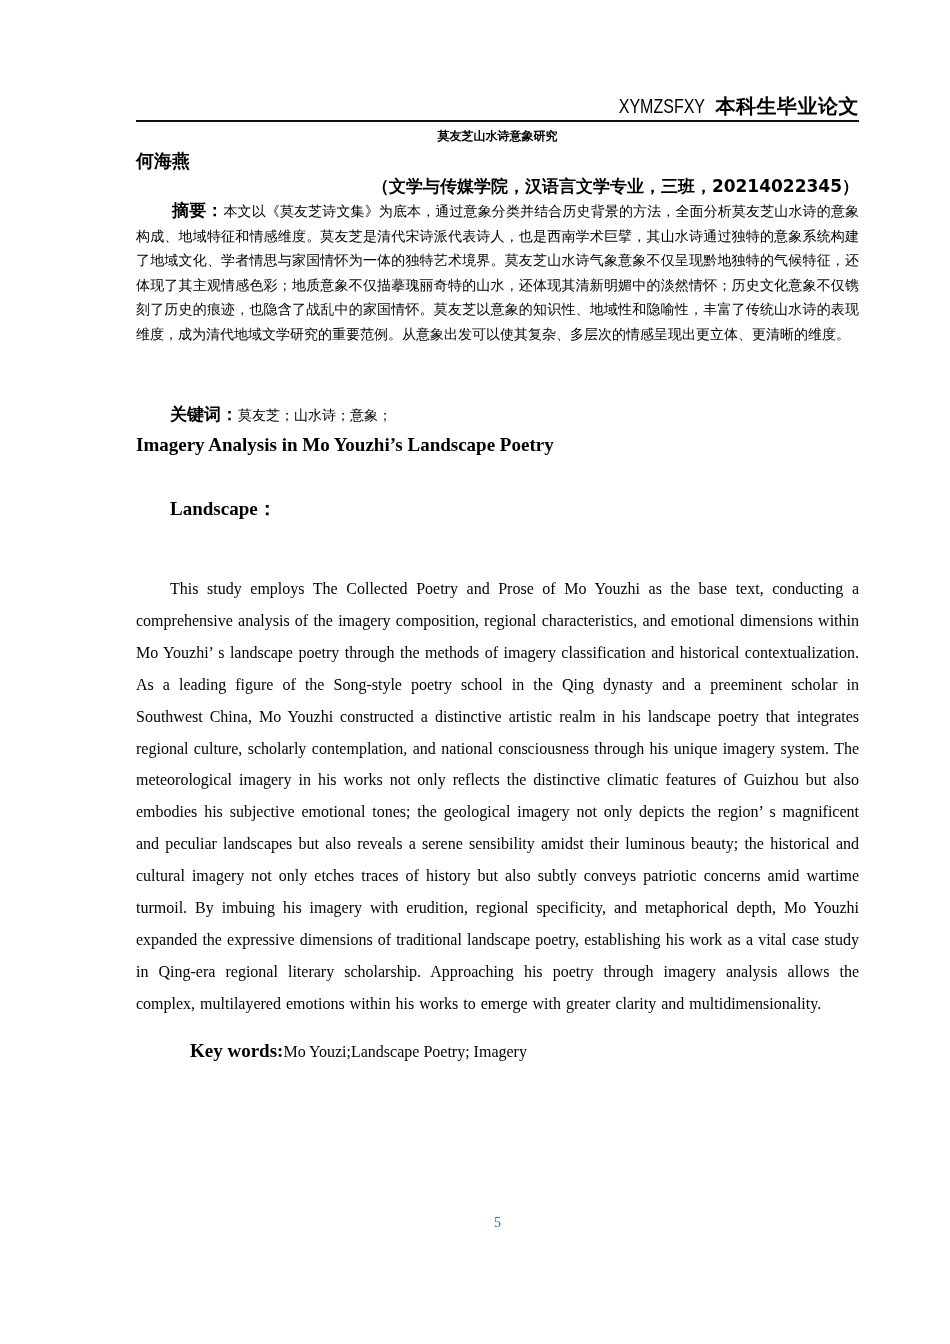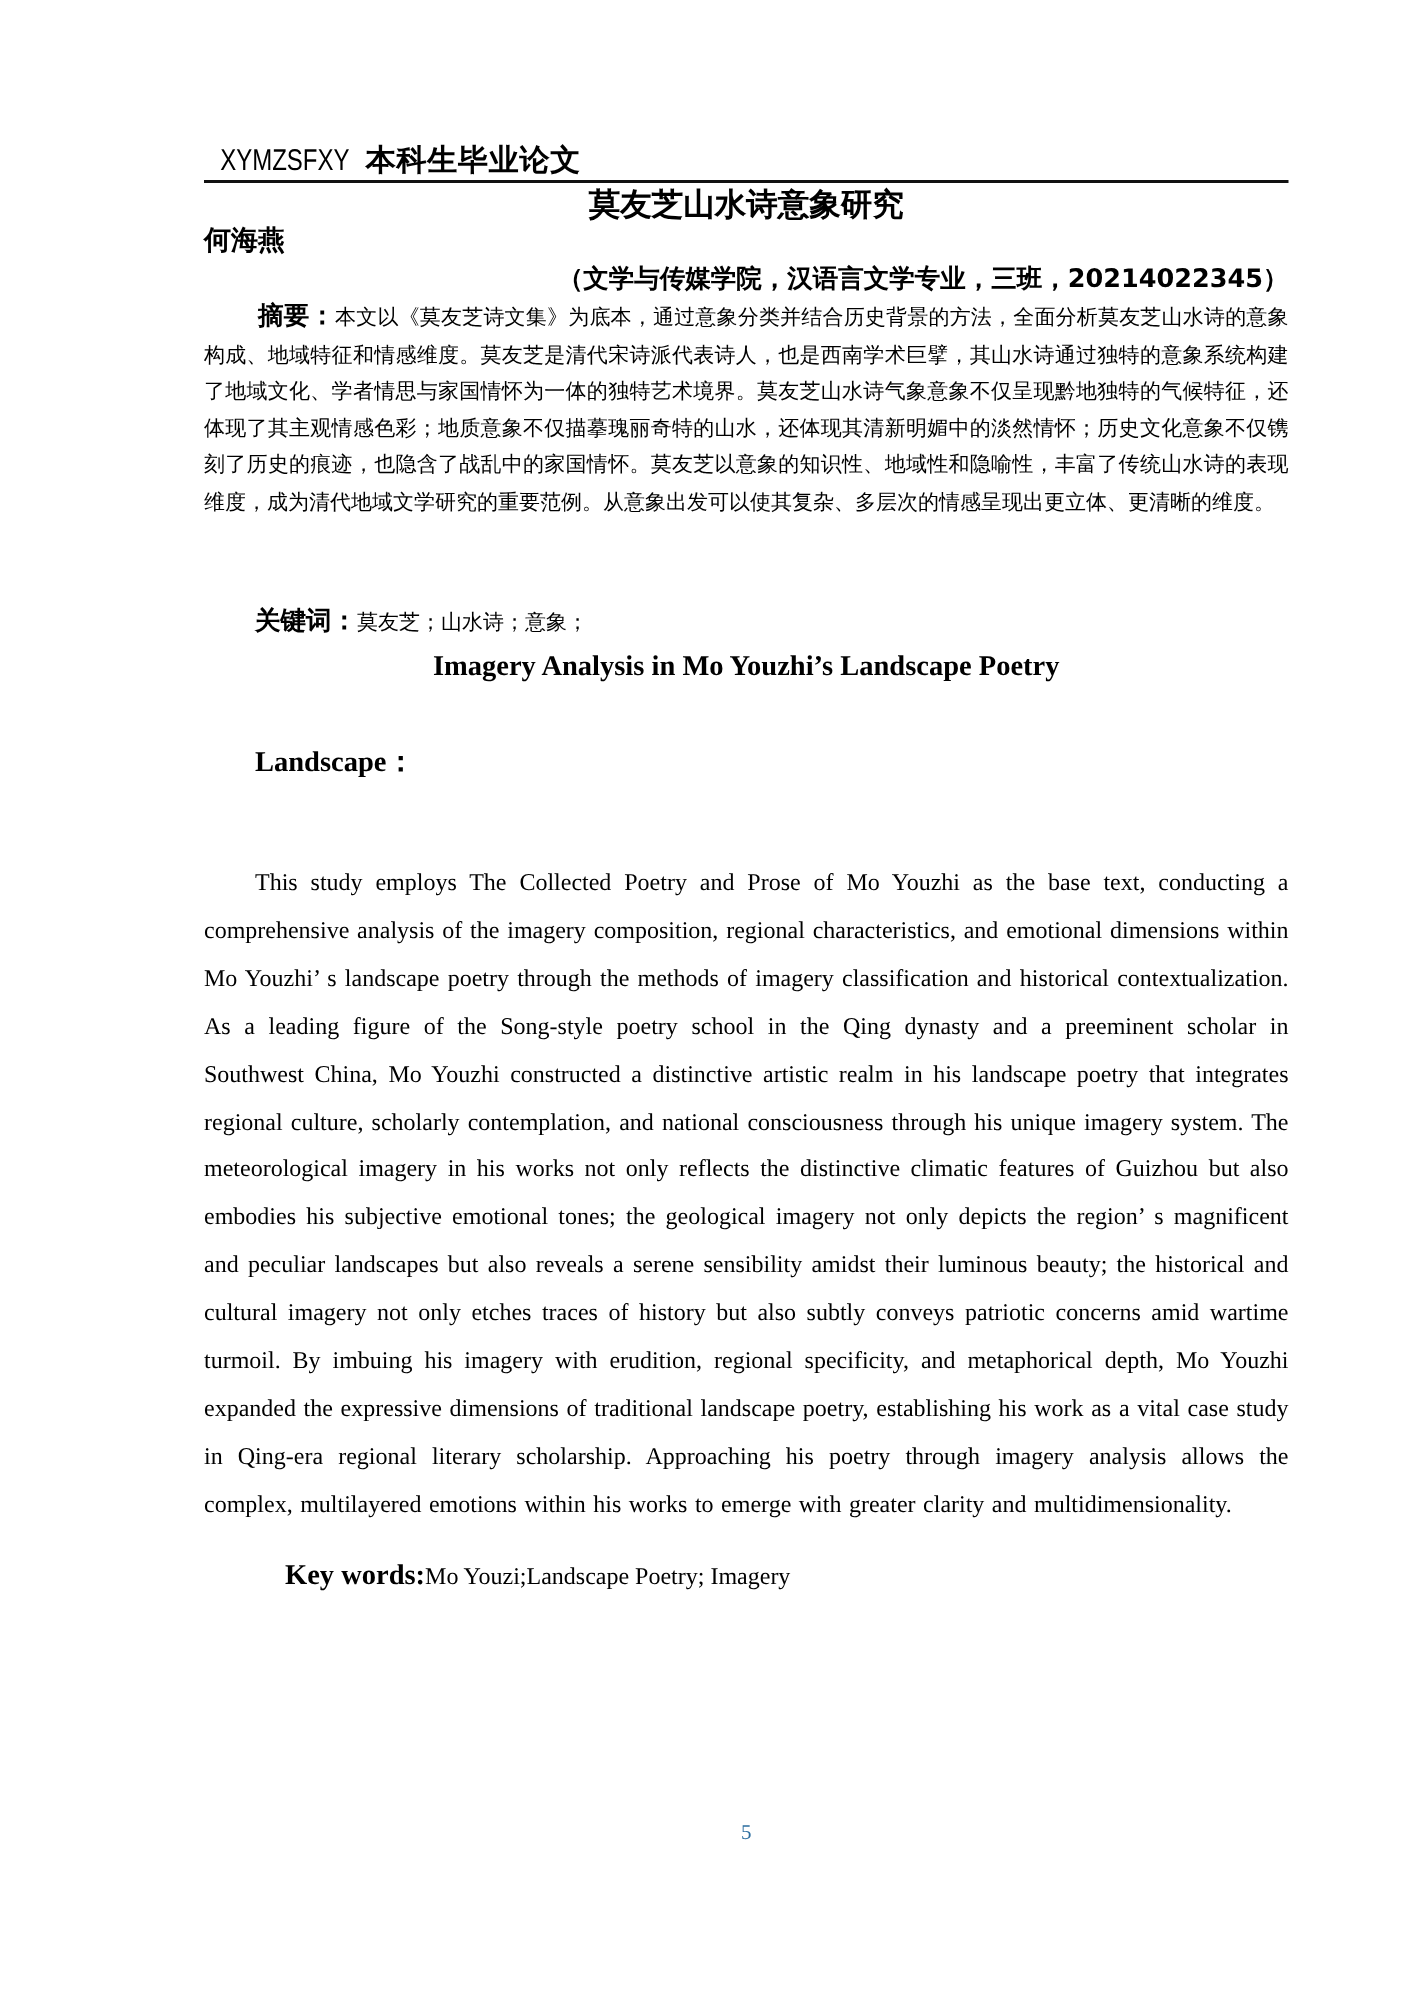--- a/index.html
+++ b/index.html
@@ -19,21 +19,21 @@
       position: absolute;
       left: 136px;
       top: 0;
       width: 723px;
     }
     .header {
       position: absolute;
       left: 0;
       top: 92px;
       width: 723px;
-      text-align: left;
+      text-align: right;
       font-size: 20px;
       line-height: 28px;
       letter-spacing: 0.5px;
     }
     .header .latin {
       font-family: "Liberation Sans Narrow", "Liberation Sans", sans-serif;
       font-weight: normal;
       transform: scaleX(0.8);
       display: inline-block;
       letter-spacing: 0;
@@ -49,21 +49,21 @@
       width: 723px;
       height: 2px;
       background: #111;
     }
     .title-cn {
       position: absolute;
       left: 0;
       top: 124px;
       width: 723px;
       text-align: center;
-      font-size: 21px;
+      font-size: 12px;
       line-height: 24px;
       font-family: "DejaVu Sans", sans-serif;
       font-weight: bold;
     }
     .author-cn {
       position: absolute;
       left: 0;
       top: 149px;
       width: 723px;
       font-size: 18px;
@@ -109,21 +109,20 @@
     .keywords-cn .label {
       font-family: "DejaVu Sans", sans-serif;
       font-weight: bold;
       font-size: 17px;
     }
     .title-en {
       position: absolute;
       left: 0;
       top: 432px;
       width: 723px;
-      text-align: center;
       font-size: 19px;
       line-height: 26px;
       font-weight: bold;
       font-family: "Liberation Serif", serif;
     }
     .abstract-en-label {
       position: absolute;
       left: 34px;
       top: 496px;
       font-size: 19px;

